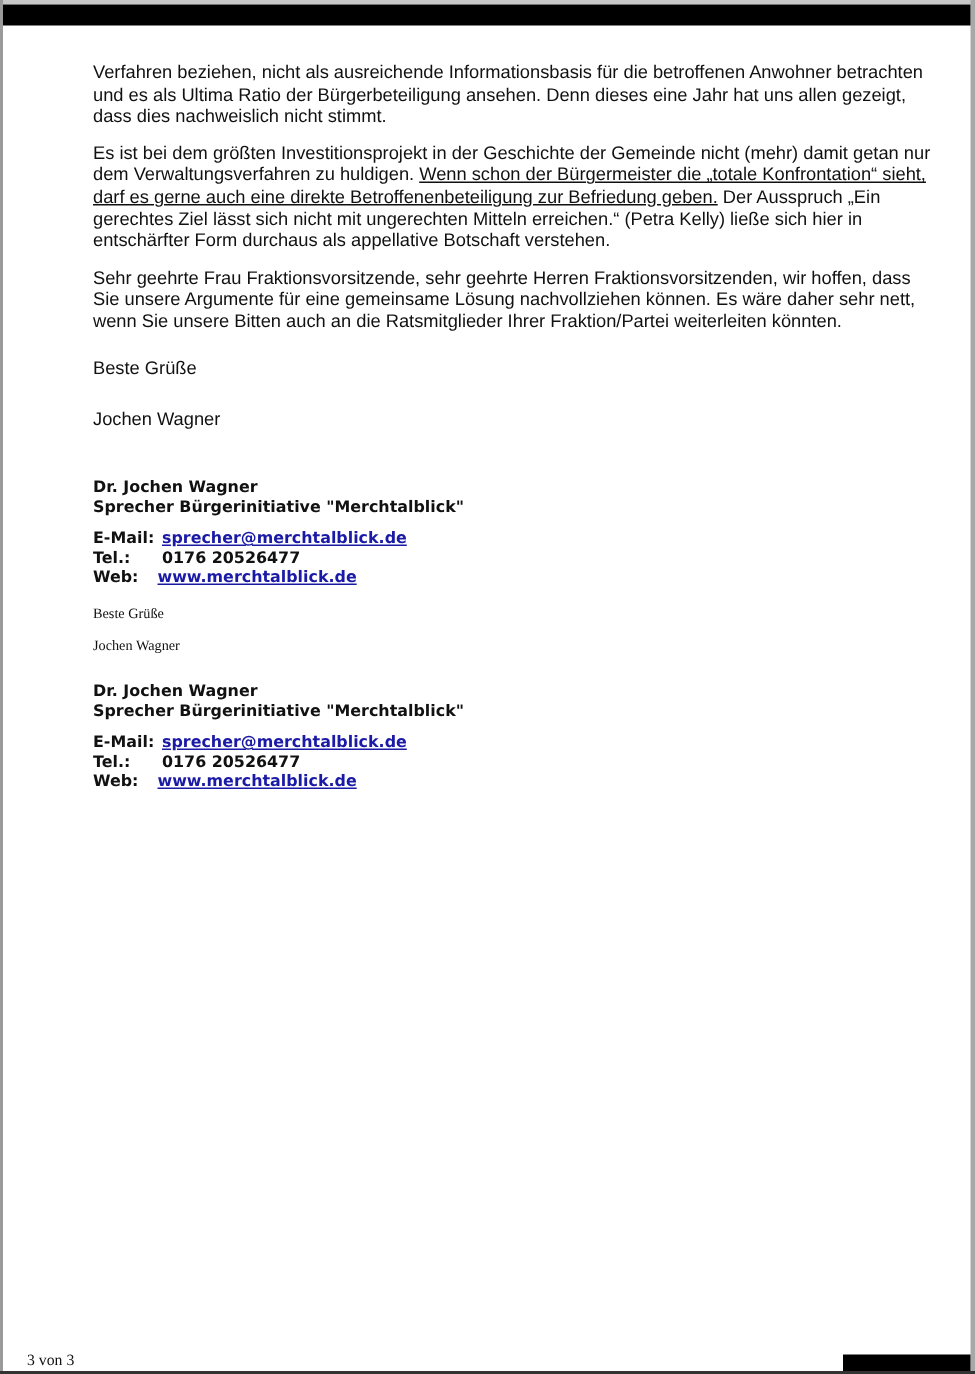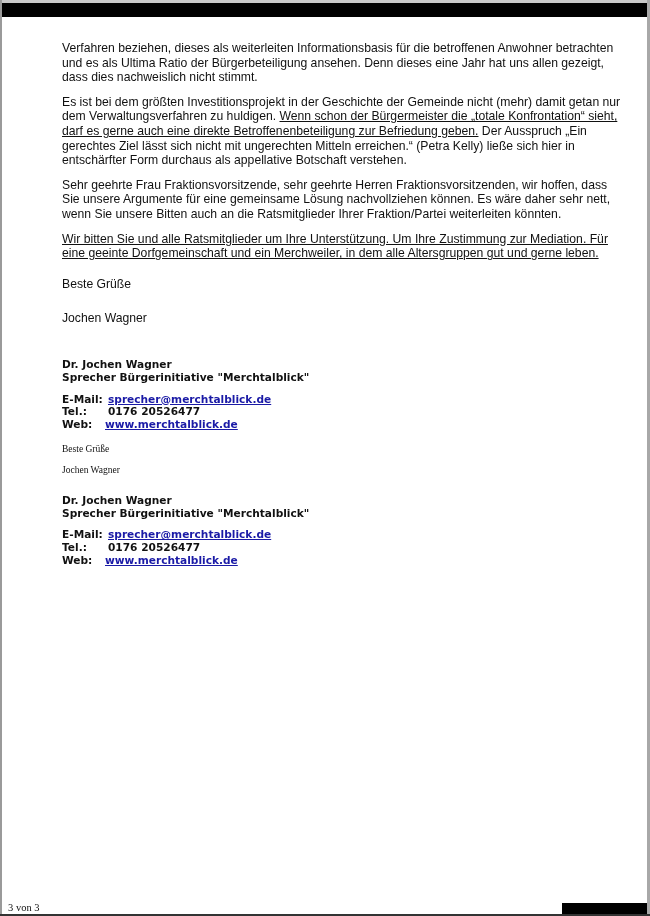--- a/index.html
+++ b/index.html
@@ -26,37 +26,36 @@
   }
   .sig .row { display: flex; align-items: flex-end; }
   .sig .lbl { display: inline-block; width: 46px; }
   .sig a { color: #1a1aa6; text-decoration: underline; }
 
   .small {
     font-family: "Liberation Serif", serif; font-size: 9.5px; line-height: 12px; color: #111;
   }
 
   .page-num {
-    position: absolute; left: 8px; top: 902px;
+    position: absolute; left: 18px; top: 902px;
     font-family: "Liberation Serif", serif; font-size: 10.5px; line-height: 12px; color: #111;
   }
 </style>
 </head>
 <body>
 
 <div class="frame-top"></div>
 <div class="frame-left"></div>
 <div class="frame-right"></div>
 <div class="top-bar"></div>
 
 <div class="content">
-  <p>Verfahren beziehen, dieses als weiterleiten Informationsbasis für die betroffenen Anwohner betrachten und es als Ultima Ratio der Bürgerbeteiligung ansehen. Denn dieses eine Jahr hat uns allen gezeigt, dass dies nachweislich nicht stimmt.</p>
+  <p>Verfahren beziehen, nicht als ausreichende Informationsbasis für die betroffenen Anwohner betrachten und es als Ultima Ratio der Bürgerbeteiligung ansehen. Denn dieses eine Jahr hat uns allen gezeigt, dass dies nachweislich nicht stimmt.</p>
   <p><span>Es ist bei dem größten Investitionsprojekt in der Geschichte der Gemeinde nicht (mehr) damit getan nur dem Verwaltungsverfahren zu huldigen. </span><span class="u">Wenn schon der Bürgermeister die „totale Konfrontation“ sieht, darf es gerne auch eine direkte Betroffenenbeteiligung zur Befriedung geben.</span><span> Der Ausspruch „Ein gerechtes Ziel lässt sich nicht mit ungerechten Mitteln erreichen.“ (Petra Kelly) ließe sich hier in entschärfter Form durchaus als appellative Botschaft verstehen.</span></p>
   <p>Sehr geehrte Frau Fraktionsvorsitzende, sehr geehrte Herren Fraktionsvorsitzenden, wir hoffen, dass Sie unsere Argumente für eine gemeinsame Lösung nachvollziehen können. Es wäre daher sehr nett, wenn Sie unsere Bitten auch an die Ratsmitglieder Ihrer Fraktion/Partei weiterleiten könnten.</p>
-  <p class="u">Wir bitten Sie und alle Ratsmitglieder um Ihre Unterstützung. Um Ihre Zustimmung zur Mediation. Für eine geeinte Dorfgemeinschaft und ein Merchweiler, in dem alle Altersgruppen gut und gerne leben.</p>
 
   <p style="margin-top:16px; margin-bottom:20px;">Beste Grüße</p>
   <p style="margin-bottom:32px;">Jochen Wagner</p>
 
   <div class="sig">
     <div>Dr. Jochen Wagner</div>
     <div style="margin-bottom:9px;">Sprecher Bürgerinitiative "Merchtalblick"</div>
     <div class="row">
       <span class="lbl">E-Mail:</span>
       <a href="#">sprecher@merchtalblick.de</a>

